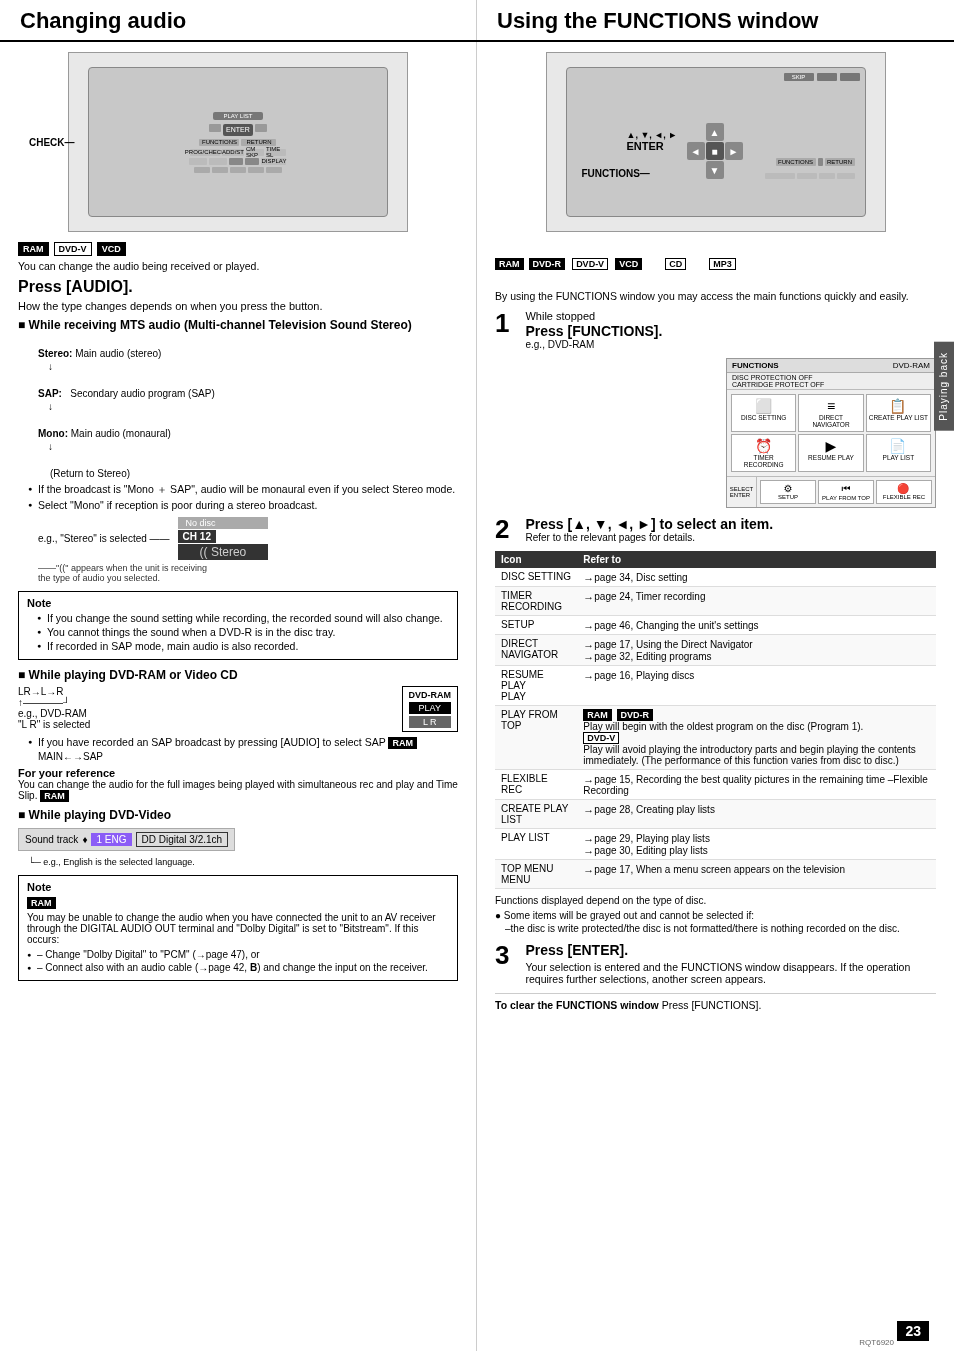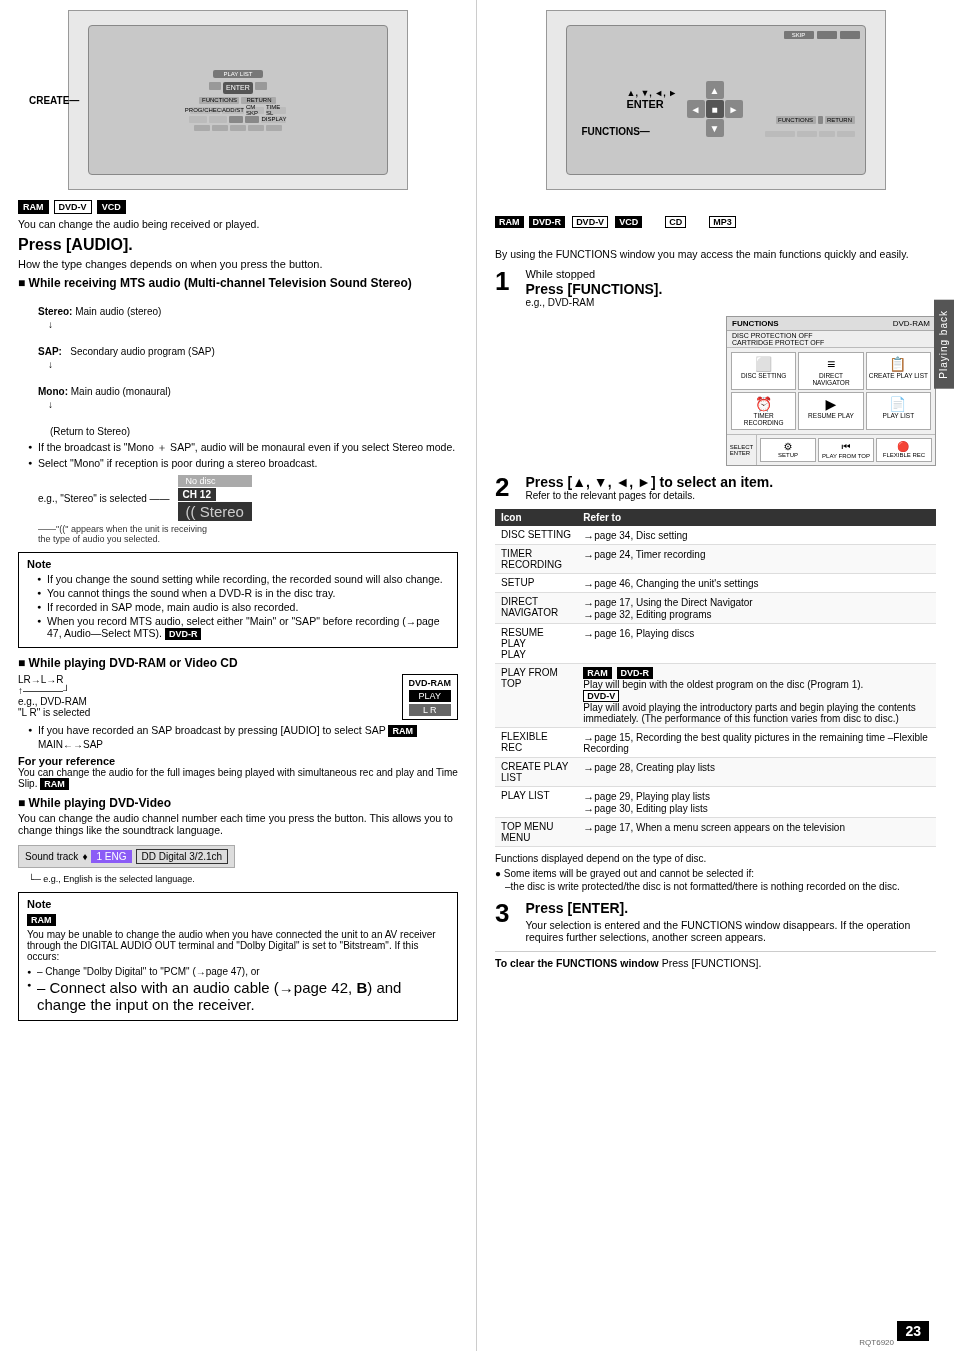--- a/index.html
+++ b/index.html
@@ -311,29 +311,37 @@
       right: 60px;
       font-size: 8px;
       color: #666;
     }
   </style>
 </head>
 <body>
 
 <div class="page-container">
 
+  <div class="header">
+    <div class="header-left">
+      <span class="header-title">Changing audio</span>
+    </div>
+    <div class="header-right">
+      <span class="header-title">Using the FUNCTIONS window</span>
+    </div>
+  </div>
 
   <div class="content">
 
     <div class="col-left">
 
       
       <div class="device-image">
         <div class="device-inner">
-          <span class="audio-label">CREATE—</span>
+          <span class="audio-label">CHECK—</span>
 
           <div style="width:85%;position:relative;">
             <div style="display:flex;gap:3px;margin-bottom:4px;justify-content:center;">
               <div style="width:50px;height:8px;background:#777;border-radius:2px;font-size:6px;color:#fff;display:flex;align-items:center;justify-content:center;">PLAY LIST</div>
             </div>
             <div style="display:flex;gap:2px;margin-bottom:3px;justify-content:center;">
               <div style="width:12px;height:8px;background:#999;border-radius:1px;"></div>
               <div style="width:30px;height:12px;background:#555;border-radius:2px;color:#fff;font-size:7px;display:flex;align-items:center;justify-content:center;">ENTER</div>
               <div style="width:12px;height:8px;background:#999;border-radius:1px;"></div>
             </div>
@@ -404,34 +412,33 @@
 
       
       <div style="margin:6px 0 4px 20px;font-size:10px;">
         <div style="display:flex;align-items:center;gap:8px;">
           <span>e.g., "Stereo" is selected ——</span>
           <span style="display:inline-flex;flex-direction:column;gap:1px;">
             <span style="background:#aaa;color:#fff;padding:1px 8px;font-size:9px;">No disc</span>
             <span style="display:flex;gap:2px;align-items:center;">
               <span style="background:#333;color:#fff;padding:1px 5px;font-size:10px;font-weight:bold;">CH 12</span>
             </span>
-            <span style="background:#333;color:#ccc;padding:1px 8px;font-size:15px;">(( Stereo</span>
+            <span style="background:#333;color:#ccc;padding:1px 22px;font-size:12px;">(( Stereo</span>
           </span>
         </div>
         <div style="margin-top:3px;font-size:9px;color:#333;">——"((" appears when the unit is receiving<br>the type of audio you selected.</div>
       </div>
 
       
       <div class="note-box">
         <div class="note-title">Note</div>
         <ul class="bullet-list">
           <li>If you change the sound setting while recording, the recorded sound will also change.</li>
           <li>You cannot things the sound when a DVD-R is in the disc tray.</li>
           <li>If recorded in SAP mode, main audio is also recorded.</li>
-          <li>When you record MTS audio, select either "Main" or "SAP" before recording (→page 47, Audio—Select MTS). <span class="badge-dvdr">DVD-R</span></li>
         </ul>
       </div>
 
       
       <div class="bold-heading">■ While playing DVD-RAM or Video CD</div>
 
       <div style="overflow:hidden;margin:4px 0;">
         <div style="float:right;border:1px solid #000;padding:3px 6px;text-align:center;font-size:9px;margin-left:8px;">
           <div style="font-size:9px;font-weight:bold;">DVD-RAM</div>
           <div style="background:#000;color:#fff;padding:1px 6px;font-size:9px;margin:2px 0;">PLAY</div>
@@ -450,39 +457,38 @@
       </ul>
       <p style="font-size:10px;margin:2px 0 2px 20px;">MAIN←→SAP</p>
 
       <div style="margin:5px 0;">
         <strong>For your reference</strong>
         <p style="font-size:10px;">You can change the audio for the full images being played with simultaneous rec and play and Time Slip. <span class="badge-ram">RAM</span></p>
       </div>
 
       
       <div class="bold-heading">■ While playing DVD-Video</div>
-      <p style="font-size:10.5px;margin-bottom:5px;">You can change the audio channel number each time you press the button. This allows you to change things like the soundtrack language.</p>
 
       
       <div style="margin:4px 0;background:#ddd;border:1px solid #aaa;padding:3px 6px;display:inline-flex;align-items:center;gap:4px;font-size:10px;">
         <span>Sound track</span>
         <span style="font-size:10px;">♦</span>
         <span style="background:#8b5cf6;color:#fff;padding:1px 5px;font-size:10px;">1 ENG</span>
         <span style="border:1px solid #333;padding:1px 5px;font-size:10px;">DD Digital 3/2.1ch</span>
       </div>
       <p style="font-size:9px;margin:2px 0 6px 10px;">└─ e.g., English is the selected language.</p>
 
       
       <div class="note-box">
         <div class="note-title">Note</div>
         <div style="margin-bottom:3px;"><span class="badge-ram">RAM</span></div>
         <p style="font-size:10px;margin-bottom:4px;">You may be unable to change the audio when you have connected the unit to an AV receiver through the DIGITAL AUDIO OUT terminal and "Dolby Digital" is set to "Bitstream". If this occurs:</p>
         <ul class="bullet-list" style="list-style:none;padding:0;">
           <li style="padding-left:10px;font-size:10px;margin-bottom:2px;">– Change "Dolby Digital" to "PCM" (→page 47), or</li>
-          <li style="padding-left:10px;font-size:15px;">– Connect also with an audio cable (→page 42, <strong>B</strong>) and change the input on the receiver.</li>
+          <li style="padding-left:10px;font-size:10px;">– Connect also with an audio cable (→page 42, <strong>B</strong>) and change the input on the receiver.</li>
         </ul>
       </div>
 
     </div>
 
     <div class="col-right">
 
       <div class="device-image-right">
         <div class="device-inner-right">
 

